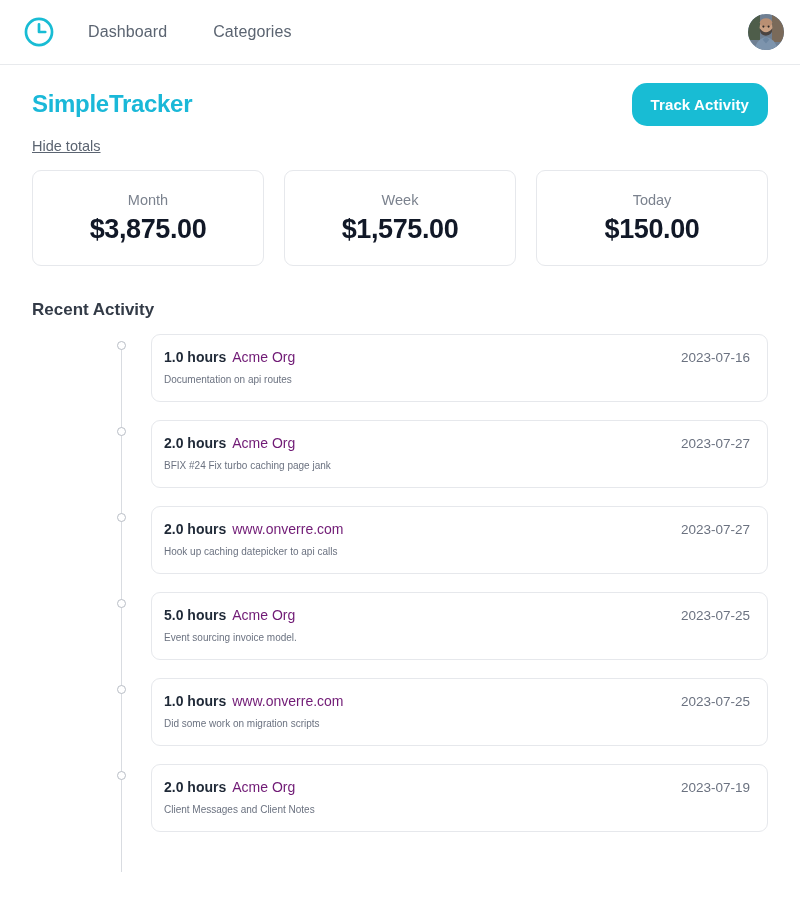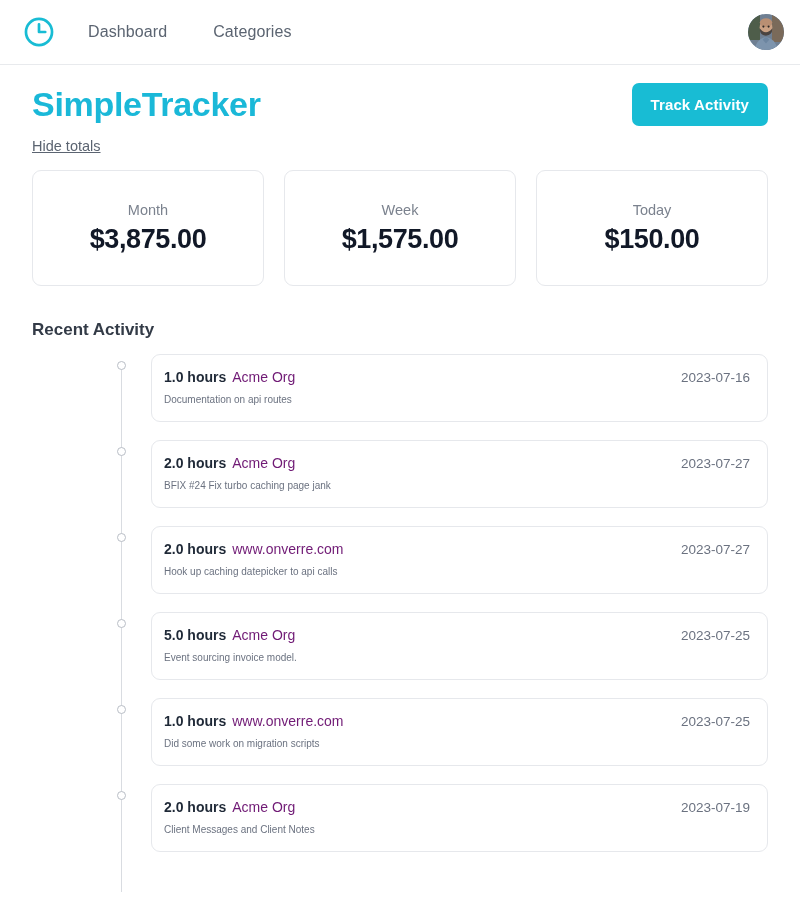--- a/index.html
+++ b/index.html
@@ -55,34 +55,34 @@
   .page {
     padding: 0 32px;
   }
 
   .title-row {
     display: flex;
     align-items: center;
     padding-top: 18px;
   }
   .app-title {
-    font-size: 34px;
+    font-size: 24px;
     font-weight: bold;
     color: #1ab8d8;
     letter-spacing: -0.3px;
     line-height: 1.2;
   }
   .title-spacer { flex: 1 1 auto; }
   .track-btn {
     background: #18bcd4;
     color: #ffffff;
     font-size: 15px;
     font-weight: bold;
     border: none;
-    border-radius: 7px;
+    border-radius: 15px;
     padding: 13px 19px;
     cursor: pointer;
     font-family: "Liberation Sans", sans-serif;
     letter-spacing: .1px;
   }
 
   .hide-totals {
     display: inline-block;
     margin-top: 12px;
     font-size: 14.5px;
@@ -95,21 +95,21 @@
   .totals {
     display: flex;
     gap: 20px;
     margin-top: 15px;
   }
   .total-card {
     flex: 1 1 0;
     border: 1px solid #e6e8ec;
     border-radius: 9px;
     background: #ffffff;
-    height: 116px;
+    height: 96px;
     display: flex;
     flex-direction: column;
     align-items: center;
     justify-content: center;
     gap: 6px;
   }
   .total-label {
     font-size: 14.5px;
     color: #7b828e;
   }

